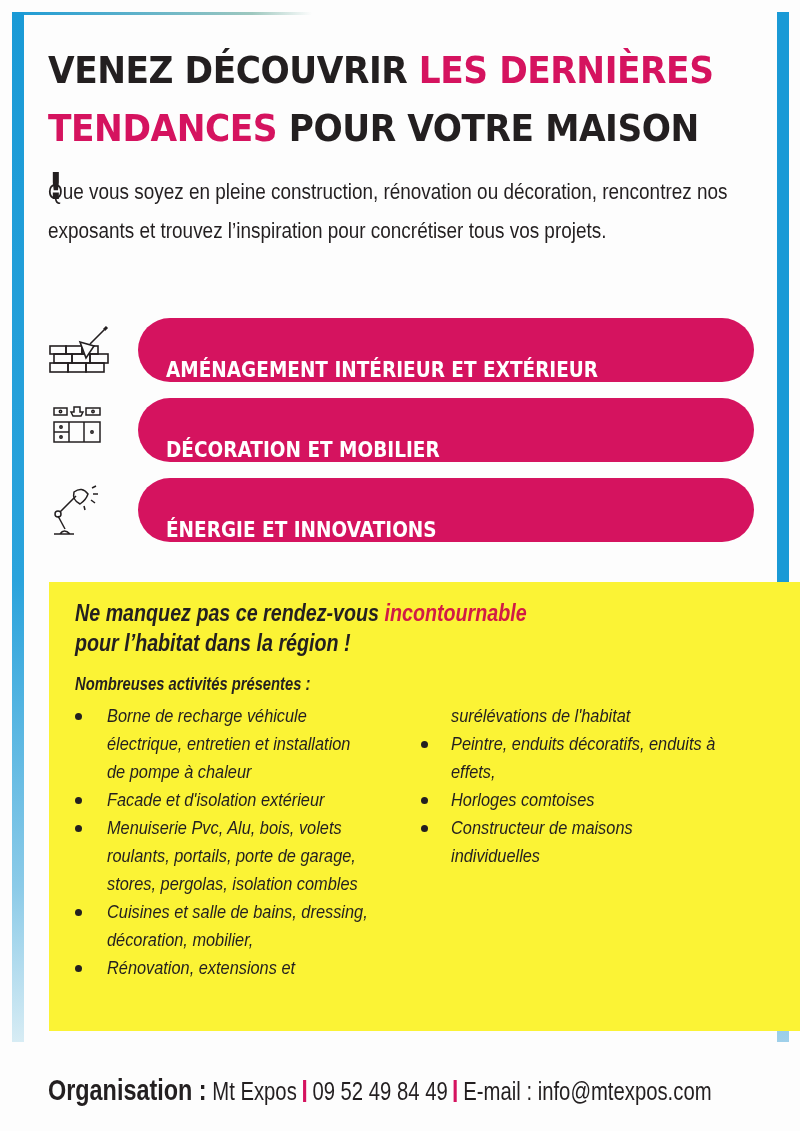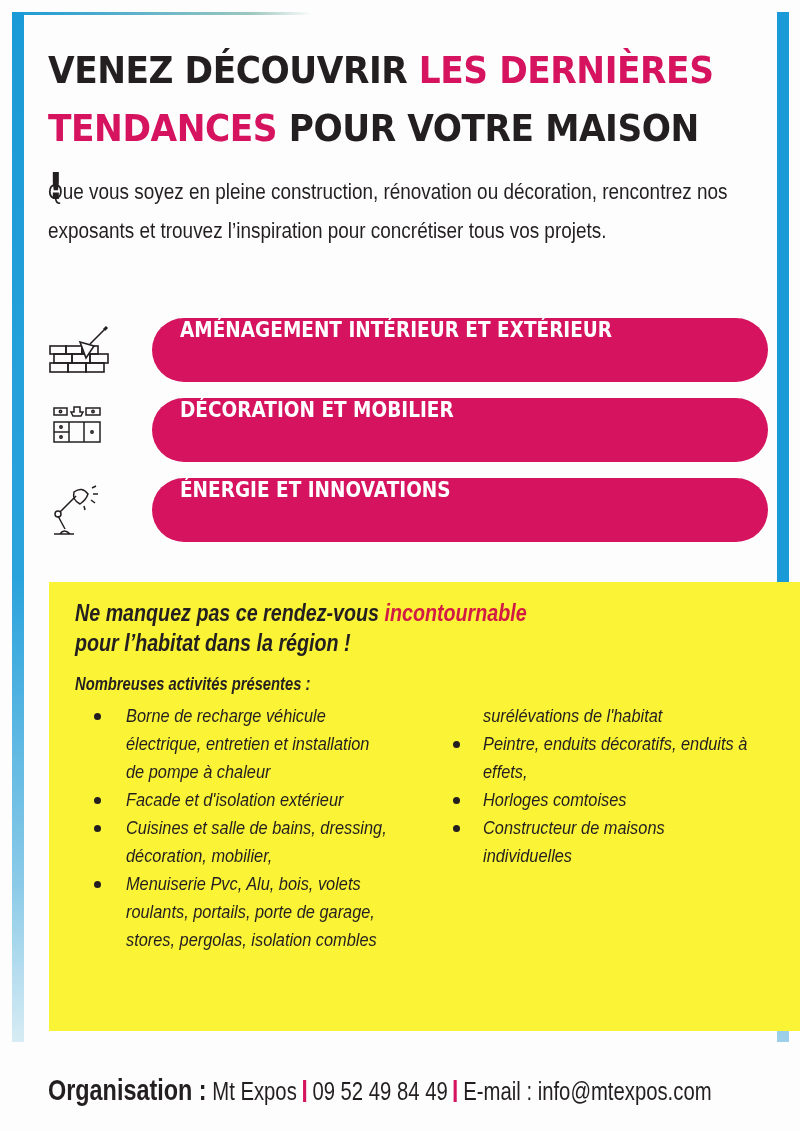--- a/index.html
+++ b/index.html
@@ -29,23 +29,23 @@
   }
   .headline .pink { color: #d5135f; }
   .headline .dark { color: #231f20; }
   .intro {
     position: absolute; left: 48px; top: 172px; width: 720px;
     font-size: 22px; line-height: 39px; color: #231f20;
     transform: scaleX(0.86); transform-origin: left top;
     width: 820px;
   }
   .pill {
-    position: absolute; left: 152px; width: 616px; height: 64px;
+    position: absolute; left: 138px; width: 616px; height: 64px;
     background: #d5135f; border-radius: 32px;
-    display: flex; align-items: flex-start; padding-left: 28px; box-sizing: border-box;
+    display: flex; align-items: flex-end; padding-left: 28px; box-sizing: border-box;
   }
   .pill span {
     color: #ffffff; font-family: "DejaVu Sans", sans-serif; font-weight: bold;
     font-size: 21px; letter-spacing: 0px;
     transform: scaleX(0.88); transform-origin: left center; white-space: nowrap;
   }
   .cat-icon { position: absolute; left: 46px; width: 66px; height: 56px; }
   .yellow {
     position: absolute; left: 49px; top: 582px; width: 795px; height: 449px;
     background: #fbf335;
@@ -65,22 +65,22 @@
   .col {
     position: absolute; top: 120px; margin: 0; padding: 0; list-style: none;
     font-size: 19px; line-height: 28px; color: #231f20;
   }
   .col li { position: relative; padding-left: 58px; }
   .col li .bullet {
     position: absolute; left: 26px; top: 11px; width: 7px; height: 7px;
     background: #231f20; border-radius: 50%;
   }
   .col li .txt { display: block; transform: scaleX(0.86); transform-origin: left top; }
-  .col.left { left: 0; width: 360px; padding-left: 19px; }
-  .col.right { left: 376px; width: 330px; top: 120px; }
+  .col.left { left: 0; width: 360px; }
+  .col.right { left: 344px; width: 330px; top: 120px; }
   .col.right li { padding-left: 58px; }
   .col.right li .bullet { left: 28px; }
   .col.right .cont { padding-left: 58px; }
   .footer {
     position: absolute; left: 48px; top: 1070px; white-space: nowrap;
     font-size: 26px; line-height: 40px; color: #231f20;
     transform: scaleX(0.78); transform-origin: left top;
   }
   .footer .org { font-weight: bold; font-size: 30px; }
   .footer .sep {
@@ -164,25 +164,29 @@
     <li>
         <i class="bullet"></i>
         <span class="txt" style="width:300px">Borne de recharge véhicule électrique, entretien et installation de pompe à chaleur</span>
       </li>
     <li>
         <i class="bullet"></i>
         <span class="txt" style="width:330px">Facade et d'isolation extérieur</span>
       </li>
     <li>
         <i class="bullet"></i>
+        <span class="txt" style="width:300px">Menuiserie Pvc, Alu, bois, volets roulants, portails, porte de garage, stores, pergolas, isolation combles</span>
+      </li>
+    <li>
+        <i class="bullet"></i>
         <span class="txt" style="width:320px">Cuisines et salle de bains, dressing, décoration, mobilier,</span>
       </li>
     <li>
         <i class="bullet"></i>
-        <span class="txt" style="width:300px">Menuiserie Pvc, Alu, bois, volets roulants, portails, porte de garage, stores, pergolas, isolation combles</span>
+        <span class="txt" style="width:320px">Rénovation, extensions et</span>
       </li>
   </ul>
 
   <ul class="col right">
     <li class="cont" style="padding-left:58px">
         <span class="txt">surélévations de l'habitat</span>
       </li>
     <li>
         <i class="bullet"></i>
         <span class="txt" style="width:320px">Peintre, enduits décoratifs, enduits à effets,</span>

